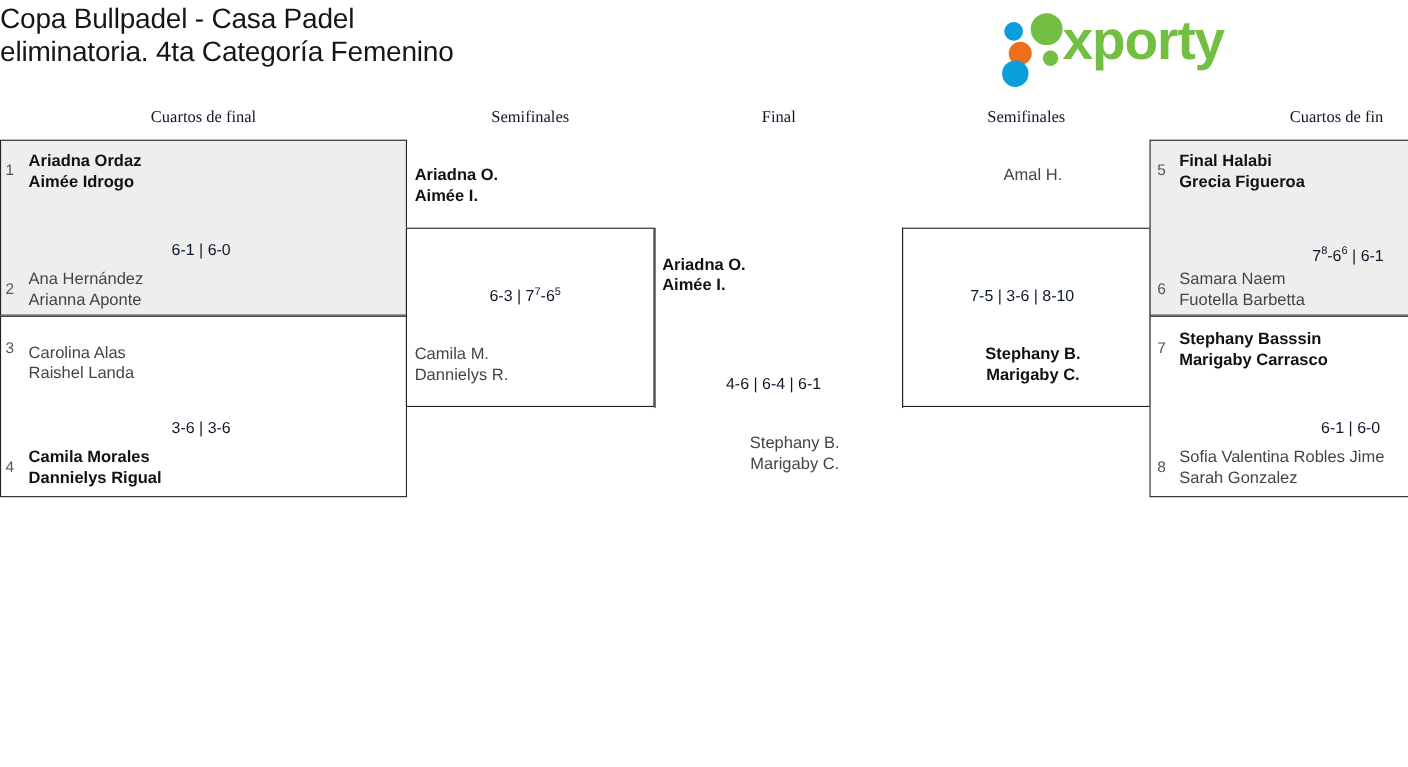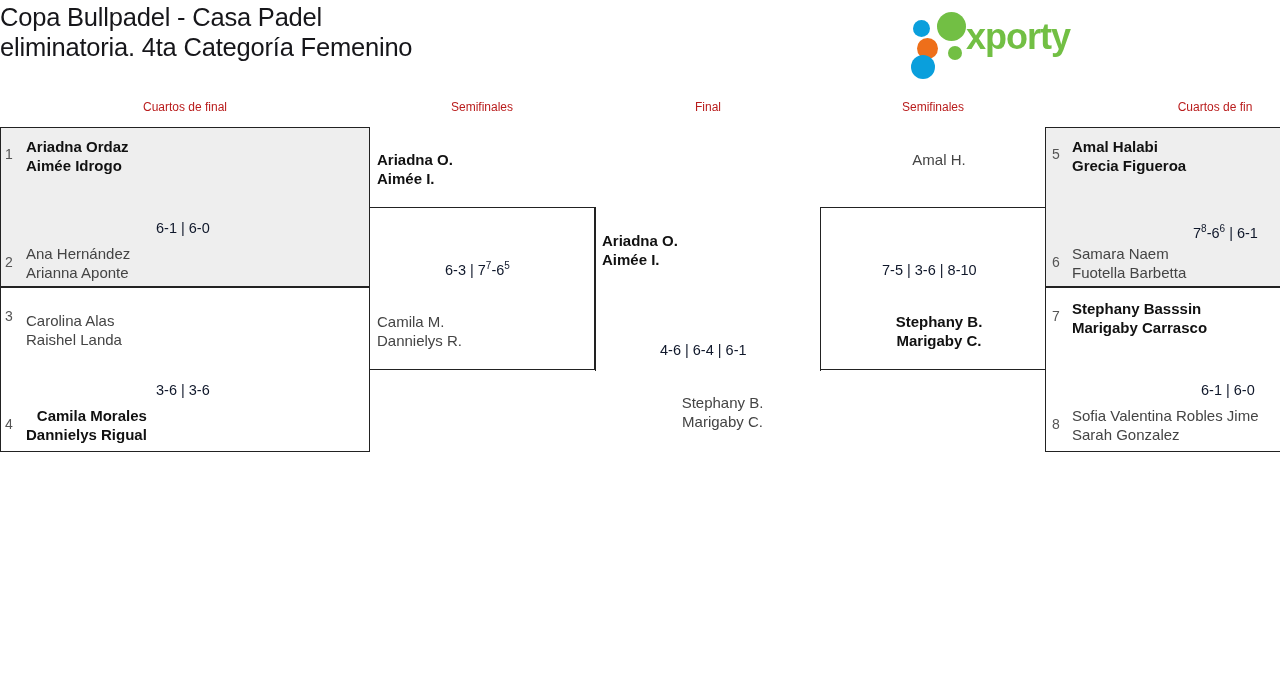--- a/index.html
+++ b/index.html
@@ -47,36 +47,37 @@
   }
   .dot { position: absolute; border-radius: 50%; }
   .dot.blue-sm  { left: 3px;  top: 10px; width: 17px; height: 17px; background: #0a9fdc; }
   .dot.green-lg { left: 27px; top: 2px;  width: 29px; height: 29px; background: #72bf44; }
   .dot.orange   { left: 7px;  top: 28px; width: 21px; height: 21px; background: #ee6f1a; }
   .dot.green-sm { left: 38px; top: 36px; width: 14px; height: 14px; background: #72bf44; }
   .dot.blue-lg  { left: 1px;  top: 45px; width: 24px; height: 24px; background: #0a9fdc; }
   .logo-word {
     position: absolute;
     left: 64px; top: 0px;
-    font-size: 36px;
+    font-size: 50px;
     line-height: 62px;
     font-weight: 700;
     color: #72bf44;
     letter-spacing: -1px;
   }
 
   
   .round-header {
     position: absolute;
     top: 96px;
-    font-size: 12px;
+    font-size: 15px;
     line-height: 22px;
-    color: #b91c1c;
+    color: #0f172a;
     text-align: center;
     white-space: nowrap;
+    font-family: Liberation Serif, serif;
   }
 
   
   .bracket { position: absolute; left: 0; top: 0; width: 1280px; height: 697px; }
 
   .match-box {
     position: absolute;
     box-sizing: border-box;
     border: 1px solid #222222;
   }
@@ -158,21 +159,21 @@
 
   <div class="match-box plain" style="left:0px; top:287px; width:370px; height:165px;">
   </div>
   <div class="seed" style="left:0px; top:308px;">3</div>
   <div class="team loser" style="left:26px; top:299px;margin-top:12px;">
     <span class="ln">Carolina Alas</span>
     <span class="ln">Raishel Landa</span>
   </div>
   <div class="score" style="left:156px; top:362px;">3-6 | 3-6</div>
   <div class="seed" style="left:0px; top:416px;">4</div>
-  <div class="team winner" style="left:26px; top:406px;text-align:right;">
+  <div class="team winner" style="left:26px; top:406px;">
     <span class="ln">Camila Morales</span>
     <span class="ln">Dannielys Rigual</span>
   </div>
 
   <div class="match-box plain" style="left:369px; top:207px; width:226px; height:163px;">
   </div>
   <div class="team winner" style="left:377px; top:150px;">
     <span class="ln">Ariadna O.</span>
     <span class="ln">Aimée I.</span>
   </div>
@@ -200,21 +201,21 @@
   <div class="score" style="left:882px; top:242px;">7-5 | 3-6 | 8-10</div>
   <div class="team winner right" style="left:840px; top:312px; width:198px;">
     <span class="ln">Stephany B.</span>
     <span class="ln">Marigaby C.</span>
   </div>
 
   <div class="match-box shaded" style="left:1045px; top:127px; width:250px; height:160px;">
   </div>
   <div class="seed" style="left:1047px; top:146px;">5</div>
   <div class="team winner" style="left:1072px; top:137px;">
-    <span class="ln">Amal Halabi</span>
+    <span class="ln">Final Halabi</span>
     <span class="ln">Grecia Figueroa</span>
   </div>
   <div class="score" style="left:1193px; top:205px;"><span>7</span><sup>8</sup><span>-6</span><sup>6</sup><span> | 6-1</span></div>
   <div class="seed" style="left:1047px; top:254px;">6</div>
   <div class="team loser" style="left:1072px; top:244px;">
     <span class="ln">Samara Naem</span>
     <span class="ln">Fuotella Barbetta</span>
   </div>
 
   <div class="match-box plain" style="left:1045px; top:287px; width:250px; height:165px;">

